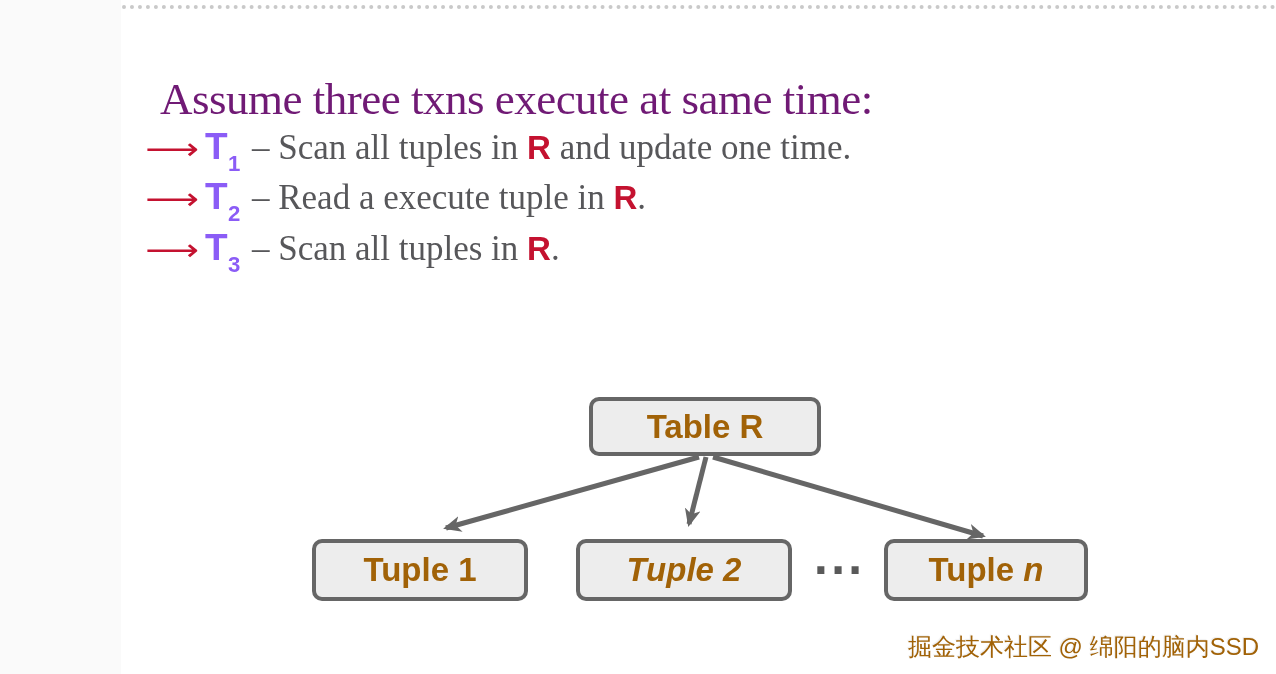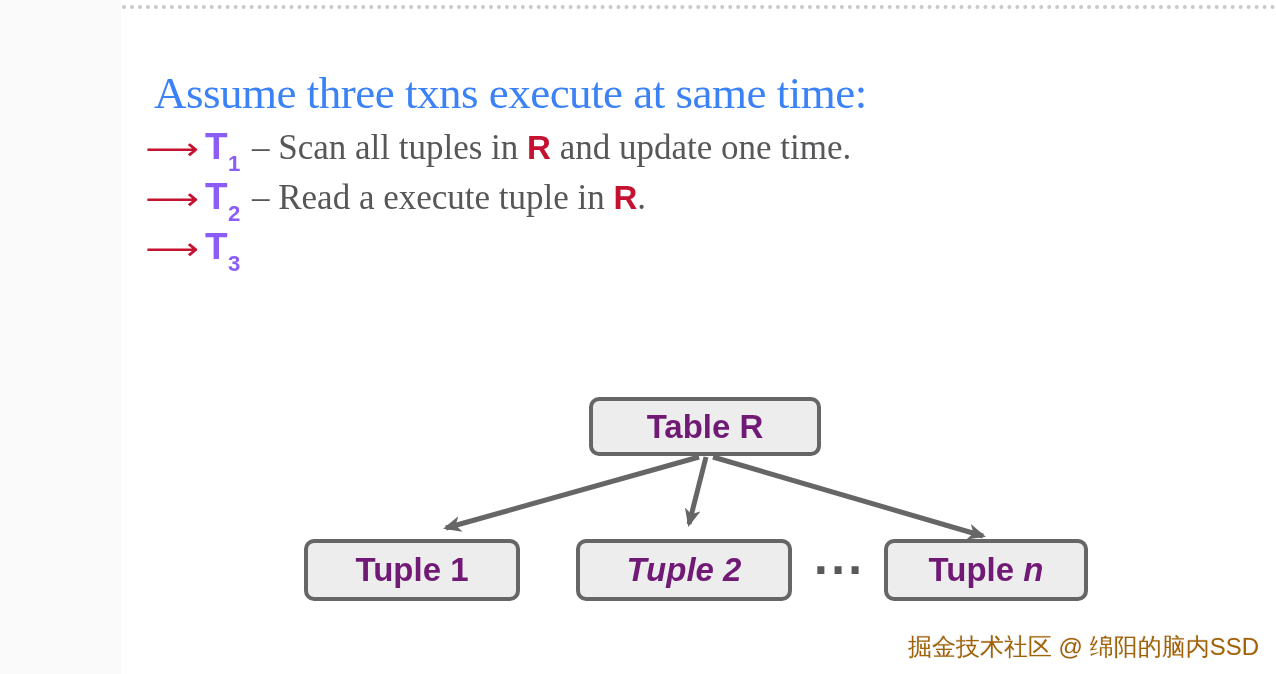--- a/index.html
+++ b/index.html
@@ -23,26 +23,26 @@
   }
   .dotted-top {
     position: absolute;
     left: 122px; top: 5px;
     width: 1154px; height: 0;
     border-top: 4px dotted #c9c9c9;
   }
   .title {
     position: absolute;
     left: 144px; top: 58px;
-    margin: 10px;
+    margin: 16px;
     font-family: "Liberation Serif", serif;
     font-weight: normal;
     font-size: 45px;
     line-height: 1.15;
-    color: #3b82f6;
+    color: #701a75;
     letter-spacing: -0.5px;
     white-space: nowrap;
   }
   .bullet {
     position: absolute;
     left: 145px;
     display: flex;
     align-items: baseline;
     white-space: pre;
   }
@@ -98,25 +98,25 @@
     box-sizing: border-box;
     background: #ededed;
     border: 4px solid #666666;
     border-radius: 10px;
     display: flex;
     align-items: center;
     justify-content: center;
     font-family: "Liberation Sans", sans-serif;
     font-weight: bold;
     font-size: 33px;
-    color: #701a75;
+    color: #a16207;
     white-space: pre;
   }
   .node-root   { left: 589px; top: 397px; width: 232px; height: 59px; }
-  .node-tuple1 { left: 304px; top: 539px; width: 216px; height: 62px; }
+  .node-tuple1 { left: 312px; top: 539px; width: 216px; height: 62px; }
   .node-tuple2 { left: 576px; top: 539px; width: 216px; height: 62px; font-style: italic; }
   .node-tuplen { left: 884px; top: 539px; width: 204px; height: 62px; }
   .var-n { font-style: italic; }
   .dots {
     position: absolute;
     left: 808px; top: 540px;
     width: 62px; height: 60px;
     display: flex;
     align-items: center;
     justify-content: center;
@@ -154,20 +154,21 @@
 
   <div class="bullet bullet-2">
     <span class="arrow-glyph">⟶</span>
     <span class="txn"><span>T</span><sub>2</sub></span>
     <span class="bullet-body"><span>– Read a execute tuple in </span><span class="emph-r">R</span><span>.</span></span>
   </div>
 
   <div class="bullet bullet-3">
     <span class="arrow-glyph">⟶</span>
     <span class="txn"><span>T</span><sub>3</sub></span>
+    <span class="bullet-body"><span>– Scan all tuples in </span><span class="emph-r">R</span><span>.</span></span>
   </div>
 
   <svg class="diagram-arrows" viewBox="0 0 1276 674" xmlns="http://www.w3.org/2000/svg">
     <defs>
       <marker id="ah" markerUnits="userSpaceOnUse" markerWidth="22" markerHeight="18" refX="15" refY="8" orient="auto">
         <path d="M0,0 L18,8 L0,16 L5,8 Z" fill="#666666"></path>
       </marker>
     </defs>
     <line x1="699" y1="457" x2="446" y2="528" stroke="#666666" stroke-width="5" marker-end="url(#ah)"></line>
     <line x1="706" y1="457" x2="689" y2="524" stroke="#666666" stroke-width="5" marker-end="url(#ah)"></line>

